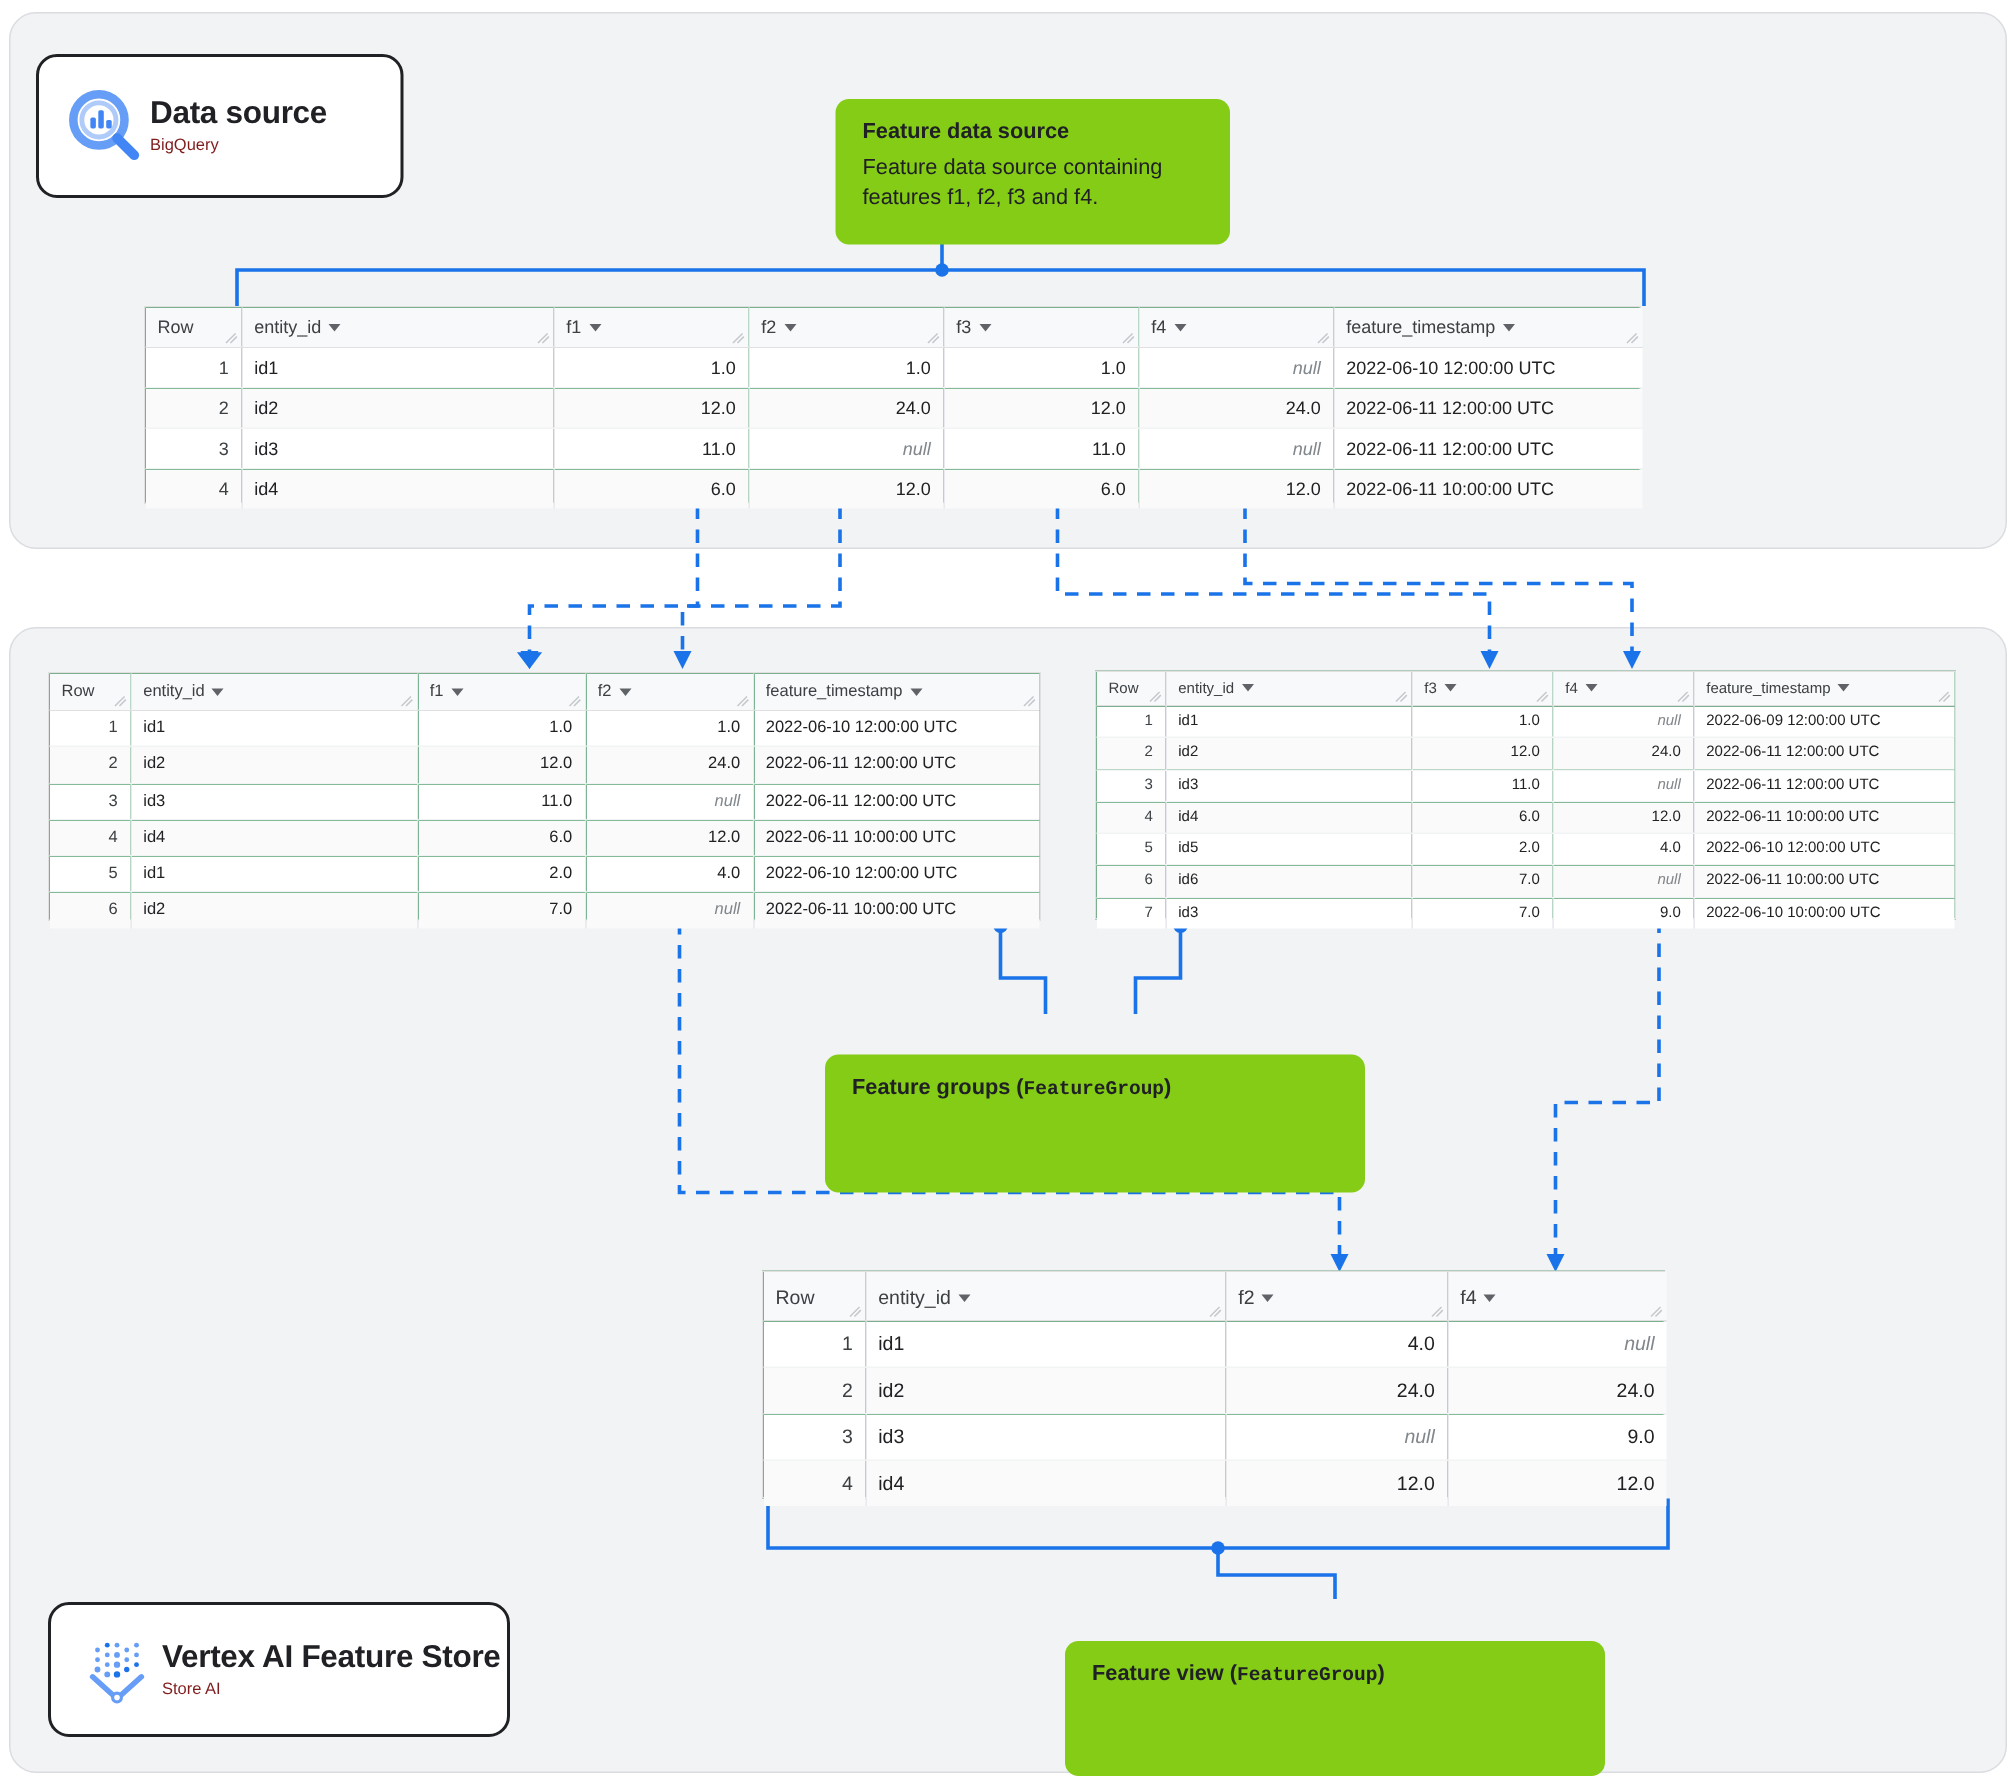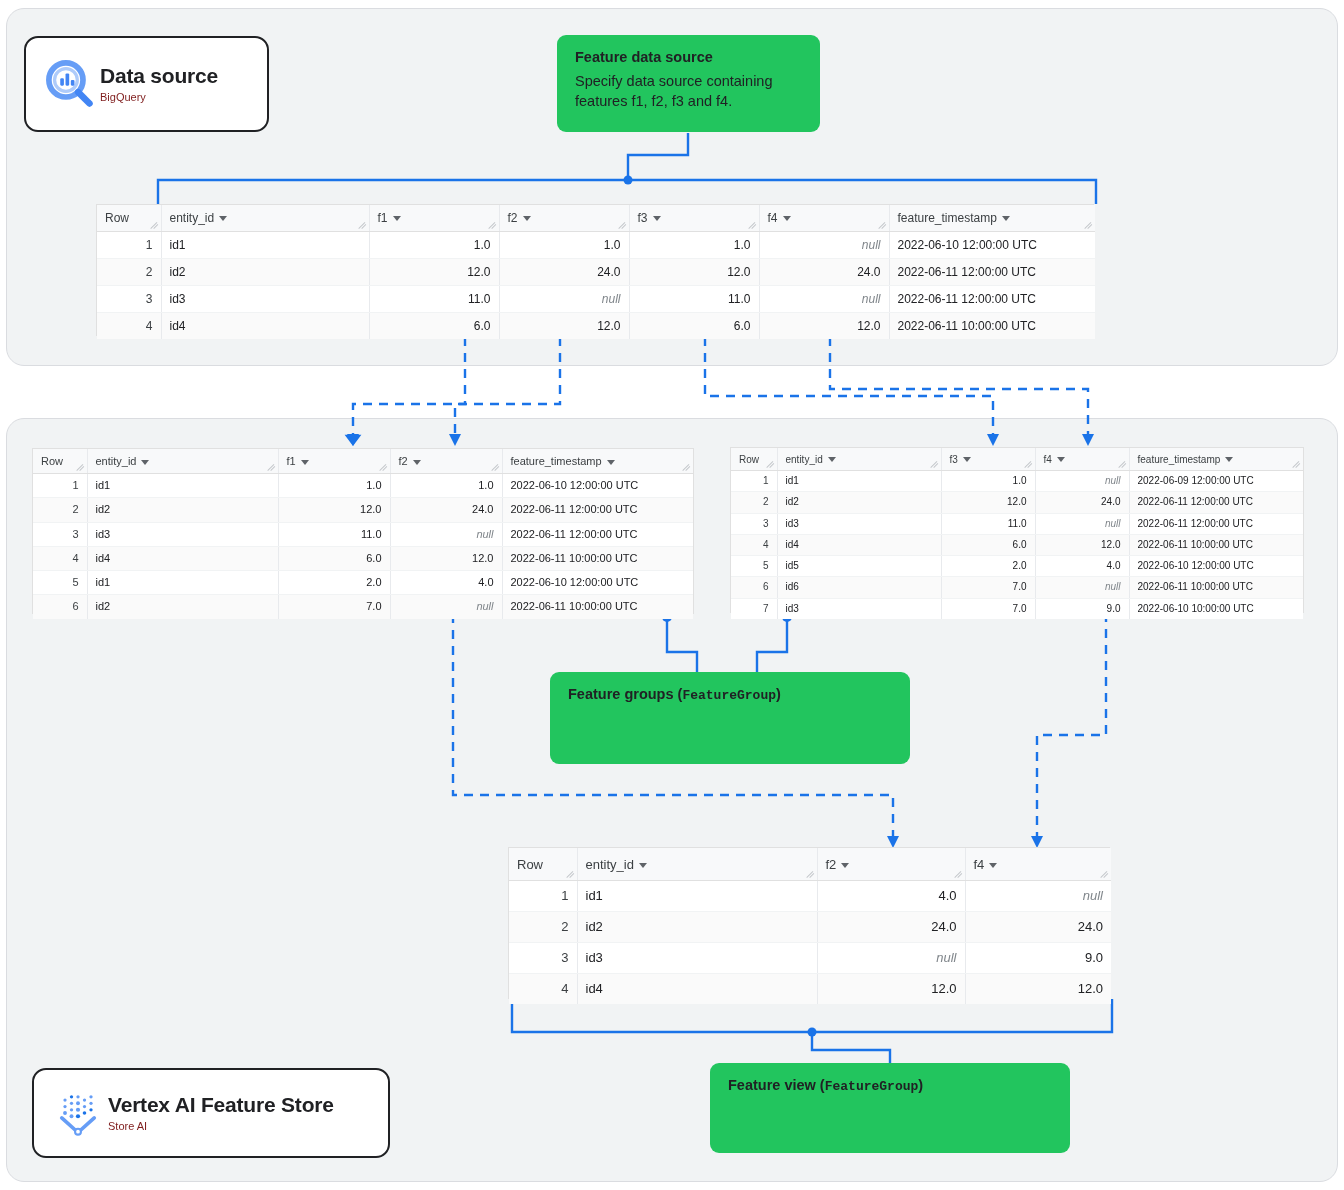--- a/index.html
+++ b/index.html
@@ -29,34 +29,35 @@
     position:absolute;
     background:#ffffff;
     border:2.5px solid #202124;
     border-radius:14px;
     box-sizing:border-box;
     display:flex;align-items:center;
     padding-left:18px;
     gap:4px;
   }
   #card-bigquery{left:24px;top:36px;width:245px;height:96px;}
-  #card-vertex{left:32px;top:1068px;width:358px;height:90px;}
+  #card-vertex{left:32px;top:1068px;width:308px;height:90px;}
   .card-text{display:flex;flex-direction:column;justify-content:center;}
   .card-title{font-size:21px;font-weight:700;color:#202124;line-height:1.15;letter-spacing:-0.2px;}
   .card-sub{font-size:11px;font-weight:400;color:#7f1d1d;line-height:1.3;margin-top:2px;}
   #card-vertex .card-title{font-size:21px;}
   .logo{width:52px;height:52px;flex:0 0 52px;}
 
   
   .callout{
     position:absolute;
-    background:#22c55e;
+    background:#84cc16;
     border-radius:9px;
     box-sizing:border-box;
     padding:13px 18px 28px 18px;
+    margin-top:31px;
   }
   .callout-title{
     font-size:14.5px;font-weight:700;color:#202124;margin-bottom:5px;line-height:1.25;
   }
   .callout-body{font-size:14.5px;color:#202124;line-height:1.38;}
   code.mono{font-family:"Liberation Mono","DejaVu Sans Mono",monospace;font-size:13px;}
   #callout-featuredatasource{left:557px;top:35px;width:263px;height:97px;}
   #callout-featuregroups{left:550px;top:672px;width:360px;height:92px;}
   #callout-featureview{left:710px;top:1063px;width:360px;height:90px;}
 
@@ -216,21 +217,21 @@
       <circle cx="32" cy="55" r="3.6" fill="#ffffff" stroke="#669DF6" stroke-width="2.6"></circle>
     </svg>
     <div class="card-text">
       <div class="card-title">Vertex AI Feature Store</div>
       <div class="card-sub">Store AI</div>
     </div>
   </div>
 
   <div class="callout" id="callout-featuredatasource">
     <div class="callout-title">Feature data source</div>
-    <div class="callout-body">Specify data source containing features f1, f2, f3 and f4.</div>
+    <div class="callout-body">Feature data source containing features f1, f2, f3 and f4.</div>
   </div>
 
   <div class="callout" id="callout-featuregroups">
     <div class="callout-title"><span>Feature groups (</span><code class="mono">FeatureGroup</code><span>)</span></div>
   </div>
 
   <div class="callout" id="callout-featureview">
     <div class="callout-title"><span>Feature view (</span><code class="mono">FeatureGroup</code><span>)</span></div>
   </div>
 

